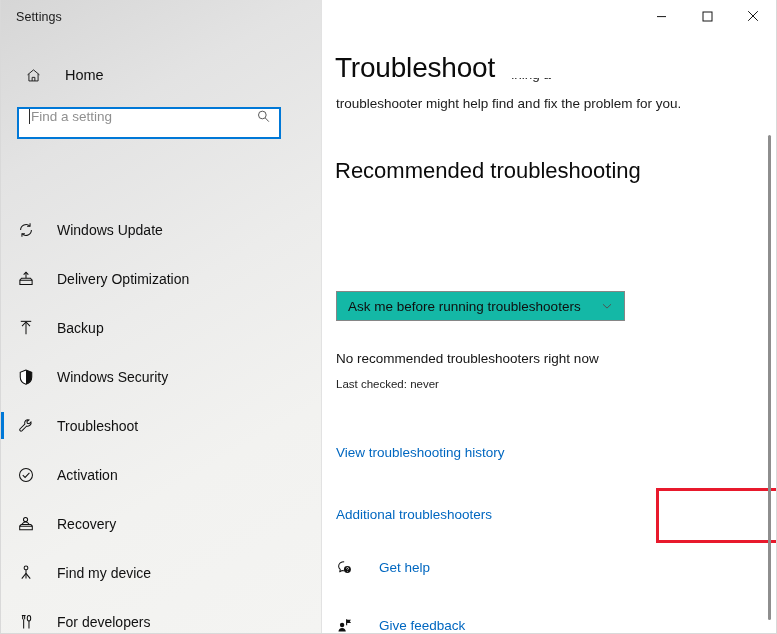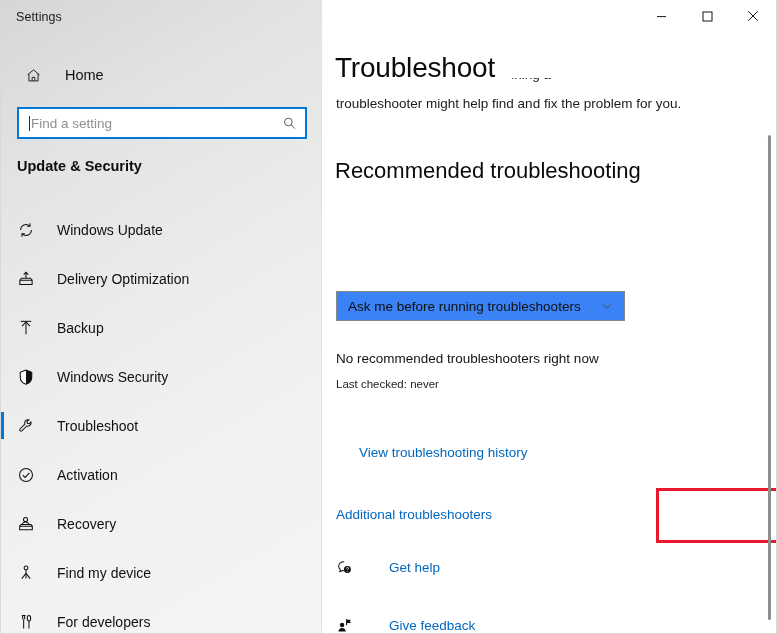--- a/index.html
+++ b/index.html
@@ -63,26 +63,26 @@
   .home-row .lbl {
     font-size: 14.5px;
     color: #101010;
     margin-left: 14px;
   }
 
   .search-wrap {
     position: absolute;
     left: 16px;
     top: 107px;
-    width: 290px;
+    width: 264px;
     height: 32px;
     background: #ffffff;
     border: 2px solid #0078d7;
     display: flex;
-    align-items: center;
+    align-items: flex-start;
     padding: 0 8px 0 10px;
   }
   .search-wrap .caret {
     width: 1px;
     height: 15px;
     background: #2b2b2b;
     margin-right: 1px;
   }
   .search-input {
     flex: 1;
@@ -233,21 +233,21 @@
     color: #141414;
   }
 
   .combo {
     position: absolute;
     left: 14px;
     top: 291px;
     width: 289px;
     height: 30px;
     border: 1px solid #868686;
-    background: #3b82f6;
+    background: #14b8a6;
     display: flex;
     align-items: center;
     padding: 0 10px 0 11px;
     cursor: default;
   }
   .combo .val {
     flex: 1;
     font-size: 13.5px;
     color: #0f0f0f;
     white-space: nowrap;
@@ -270,21 +270,21 @@
   }
 
   .link {
     color: #0067c0;
     font-size: 13.5px;
     text-decoration: none;
     cursor: default;
     white-space: nowrap;
   }
 
-  .link-history { position: absolute; left: 14px; top: 445px; margin-left: 23px; }
+  .link-history { position: absolute; left: 14px; top: 445px; }
 
   
   .redbox {
     position: absolute;
     left: 334px;
     top: 488px;
     width: 246px;
     height: 55px;
     border: 3px solid #e8192c;
     background: transparent;
@@ -306,21 +306,21 @@
   }
   .help-row.get { top: 559px; }
   .help-row.feedback { top: 617px; justify-content: flex-end; }
   .help-row .hico {
     width: 30px;
     display: flex;
     align-items: center;
     justify-content: flex-start;
     color: #111;
   }
-  .help-row .link { margin-left: 23px; }
+  .help-row .link { margin-left: 13px; }
 
   
   .vscroll {
     position: absolute;
     right: 0;
     top: 0;
     width: 13px;
     height: 100%;
     background: transparent;
     z-index: 25;
@@ -359,21 +359,20 @@
       <span class="caret"></span>
       <input class="search-input" type="text" placeholder="Find a setting" style="">
       <span class="search-ico">
         <svg width="15" height="15" viewBox="0 0 18 18" fill="none" stroke="currentColor" stroke-width="1.1">
           <circle cx="7.6" cy="7.2" r="4.6"></circle>
           <path d="M11.2 10.8 15.4 15.2"></path>
         </svg>
       </span>
     </div>
 
-    <div class="section-head">Update &amp; Security</div>
 
     <div id="navlist">
 
       <div class="nav-item">
         <span class="accent"></span>
         <span class="ico">
           <svg width="18" height="18" viewBox="0 0 20 20" fill="none" stroke="currentColor" stroke-width="1.15">
             <path d="M4 10a6 6 0 0 1 10.2-4.3"></path>
             <path d="M16 10a6 6 0 0 1-10.2 4.3"></path>
             <path d="M14.5 2.6v3.3h-3.3"></path>

